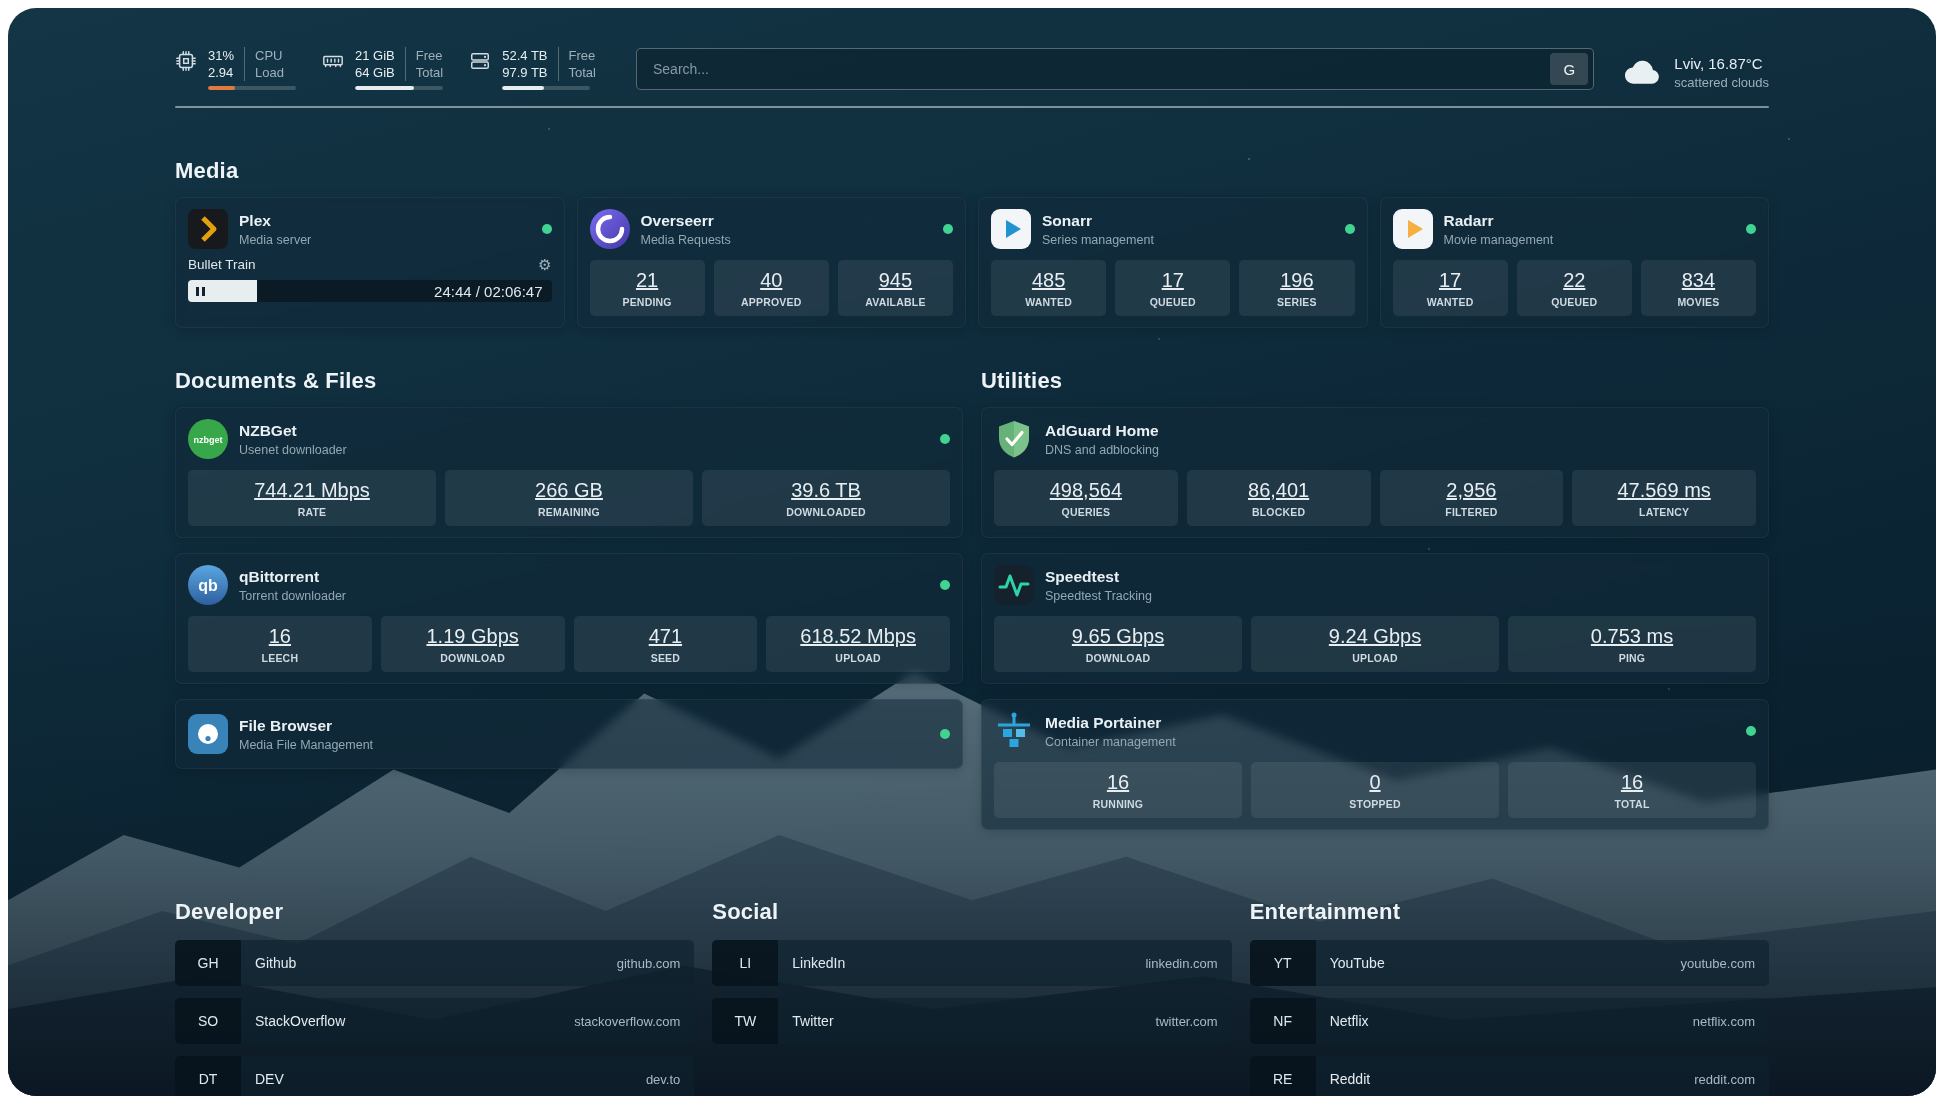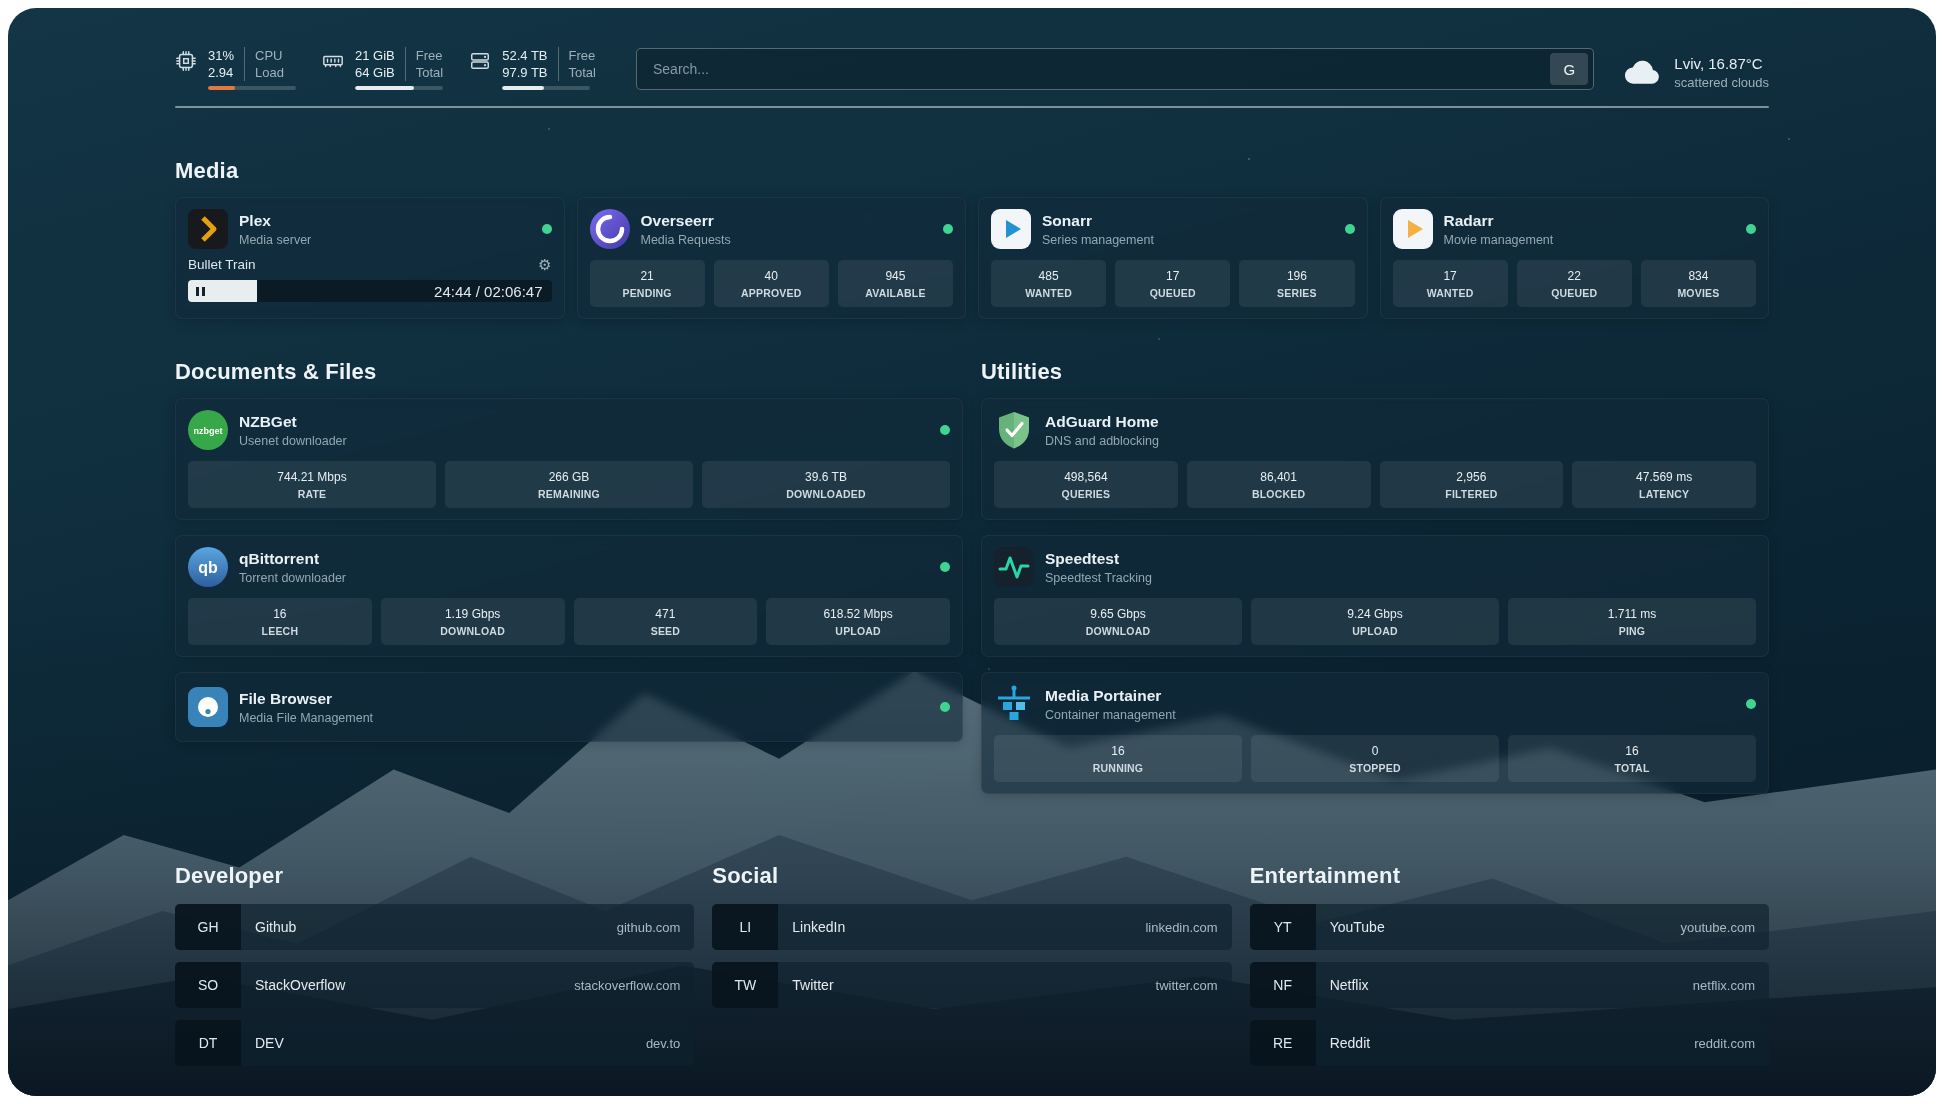--- a/index.html
+++ b/index.html
@@ -84,21 +84,21 @@
 
   .card-header { display:flex; align-items:center; gap:11px; }
   .app-icon { width:40px; height:40px; flex:none; display:flex; align-items:center; justify-content:center; }
   .card-titles { display:flex; flex-direction:column; }
   .card-name { font-size:15.5px; font-weight:600; color:#eaf1f5; }
   .card-sub { font-size:12.5px; color:#93a8b4; margin-top:3px; }
   .status-dot { width:10px; height:10px; border-radius:50%; margin-left:auto; background:#41d392; }
 
   .stats-row { display:flex; gap:9px; margin-top:11px; }
   .stat { flex:1; background:rgba(255,255,255,.075); border-radius:5px; padding:9px 4px 8px; text-align:center; }
-  .stat-value { font-size:12px; color:#e8eff3; }
+  .stat-value { font-size:20px; color:#e8eff3;text-decoration:underline; }
   .stat-label { font-size:10.5px; font-weight:700; color:#cfdae1; margin-top:4px; letter-spacing:.2px; }
 
   
   .np-row { display:flex; align-items:center; margin-top:8px;gap:29px; }
   .np-title { font-size:13.5px; color:#dfe8ee; }
   .gear { margin-left:auto; color:#9fb2bd; font-size:15px; line-height:1; cursor:pointer; }
   .player { margin-top:8px; height:22px; background:rgba(10,24,34,.8); border-radius:4px;
     position:relative; display:flex; align-items:center; overflow:hidden; }
   .player-fill { position:absolute; left:0; top:0; bottom:0; background:#e8edf0; }
   .pause { position:relative; z-index:1; margin-left:8px; display:flex; gap:3px; cursor:pointer; }
@@ -506,21 +506,21 @@
           <div class="stats-row">
             <div class="stat">
               <div class="stat-value">9.65 Gbps</div>
               <div class="stat-label">DOWNLOAD</div>
             </div>
             <div class="stat">
               <div class="stat-value">9.24 Gbps</div>
               <div class="stat-label">UPLOAD</div>
             </div>
             <div class="stat">
-              <div class="stat-value">1.711 ms</div>
+              <div class="stat-value">0.753 ms</div>
               <div class="stat-label">PING</div>
             </div>
           </div>
         </div>
 
         <div class="card">
           <div class="card-header">
             <span class="app-icon">
               <svg width="40" height="40" viewBox="0 0 40 40">
                 <path d="M4 14 H36" stroke="#29a7dd" stroke-width="3"></path>

